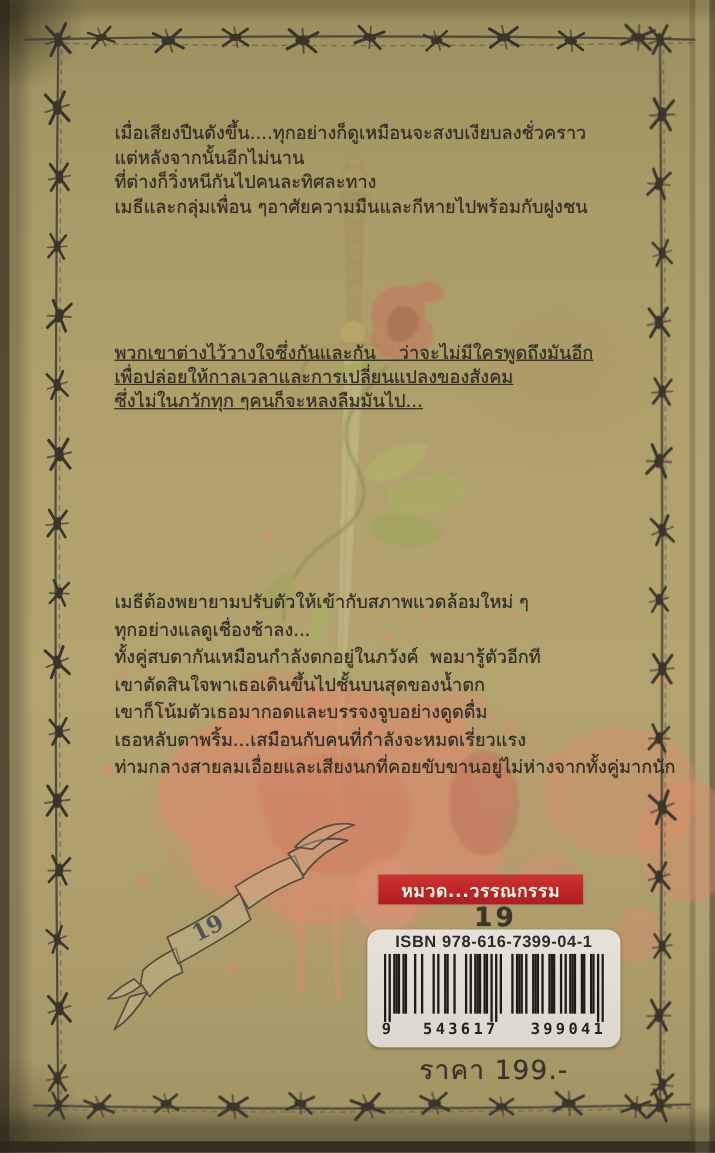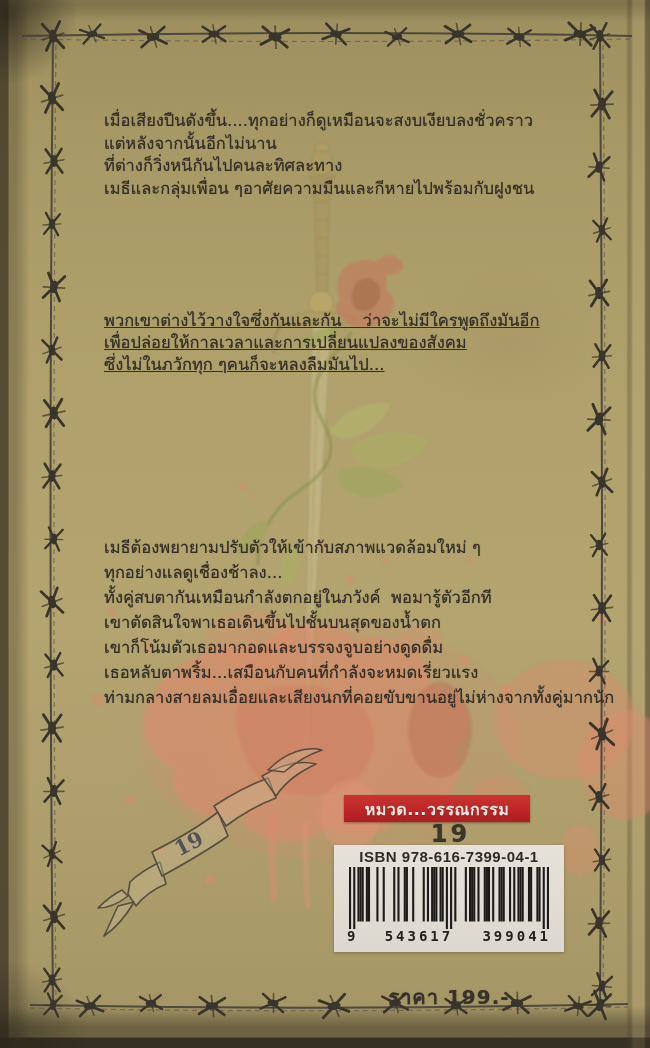--- a/index.html
+++ b/index.html
@@ -28,31 +28,31 @@
   .banner{position:absolute;left:344px;top:795px;width:186px;height:27px;z-index:3;
           background:linear-gradient(180deg,#c93531,#bf2527 55%,#ab1f22);
           box-shadow:0 1px 2px rgba(60,20,15,.4);
           display:flex;align-items:flex-end;justify-content:center;}
   .banner span{color:#f3ece2;font-size:16px;font-weight:bold;letter-spacing:.5px;
                text-shadow:0 1px 1px rgba(100,20,15,.6);}
   .shelfnum{position:absolute;left:344px;top:820px;width:213px;z-index:3;text-align:center;
             font-size:24px;font-weight:bold;color:#3b352b;letter-spacing:3px;
             text-shadow:0 0 1px rgba(59,53,43,.7);}
   .isbnbox{position:absolute;left:334px;top:845px;width:230px;height:107px;z-index:3;
-           background:linear-gradient(180deg,#e6e2da,#dcd8cf);border-radius:0;
+           background:linear-gradient(180deg,#e6e2da,#dcd8cf);border-radius:12px;
            box-shadow:0 1px 3px rgba(50,40,25,.35);}
   .isbnlabel{margin-top:3px;text-align:center;font-family:"Liberation Sans",sans-serif;
              font-weight:bold;font-size:15px;letter-spacing:.5px;color:#2d2a26;}
   .bars{display:block;margin:2px auto 0 auto;width:200px;height:62px;}
   .bardigits{width:204px;margin:-1px auto 0 auto;display:flex;justify-content:space-between;
              font-family:"DejaVu Sans Mono",monospace;font-size:14px;font-weight:bold;color:#24221e;}
   .bardigits .grp{letter-spacing:3px;}
   .price{position:absolute;left:334px;top:953px;width:230px;z-index:3;text-align:center;
-         font-size:20px;font-weight:bold;color:#37322a;letter-spacing:1px;
-         text-shadow:0 0 1px rgba(55,50,42,.6);margin-top:28px;}
+         font-size:24px;font-weight:normal;color:#37322a;letter-spacing:1px;
+         text-shadow:0 0 1px rgba(55,50,42,.6);}
   .rib{fill:rgba(205,193,155,.38);stroke:#4a443a;stroke-width:1.6;stroke-linejoin:round;}
 </style>
 </head>
 <body>
 
 <div class="page">
 
   <svg class="art" width="650" height="1048" viewBox="0 0 650 1048">
     <defs>
       <filter id="soft">

